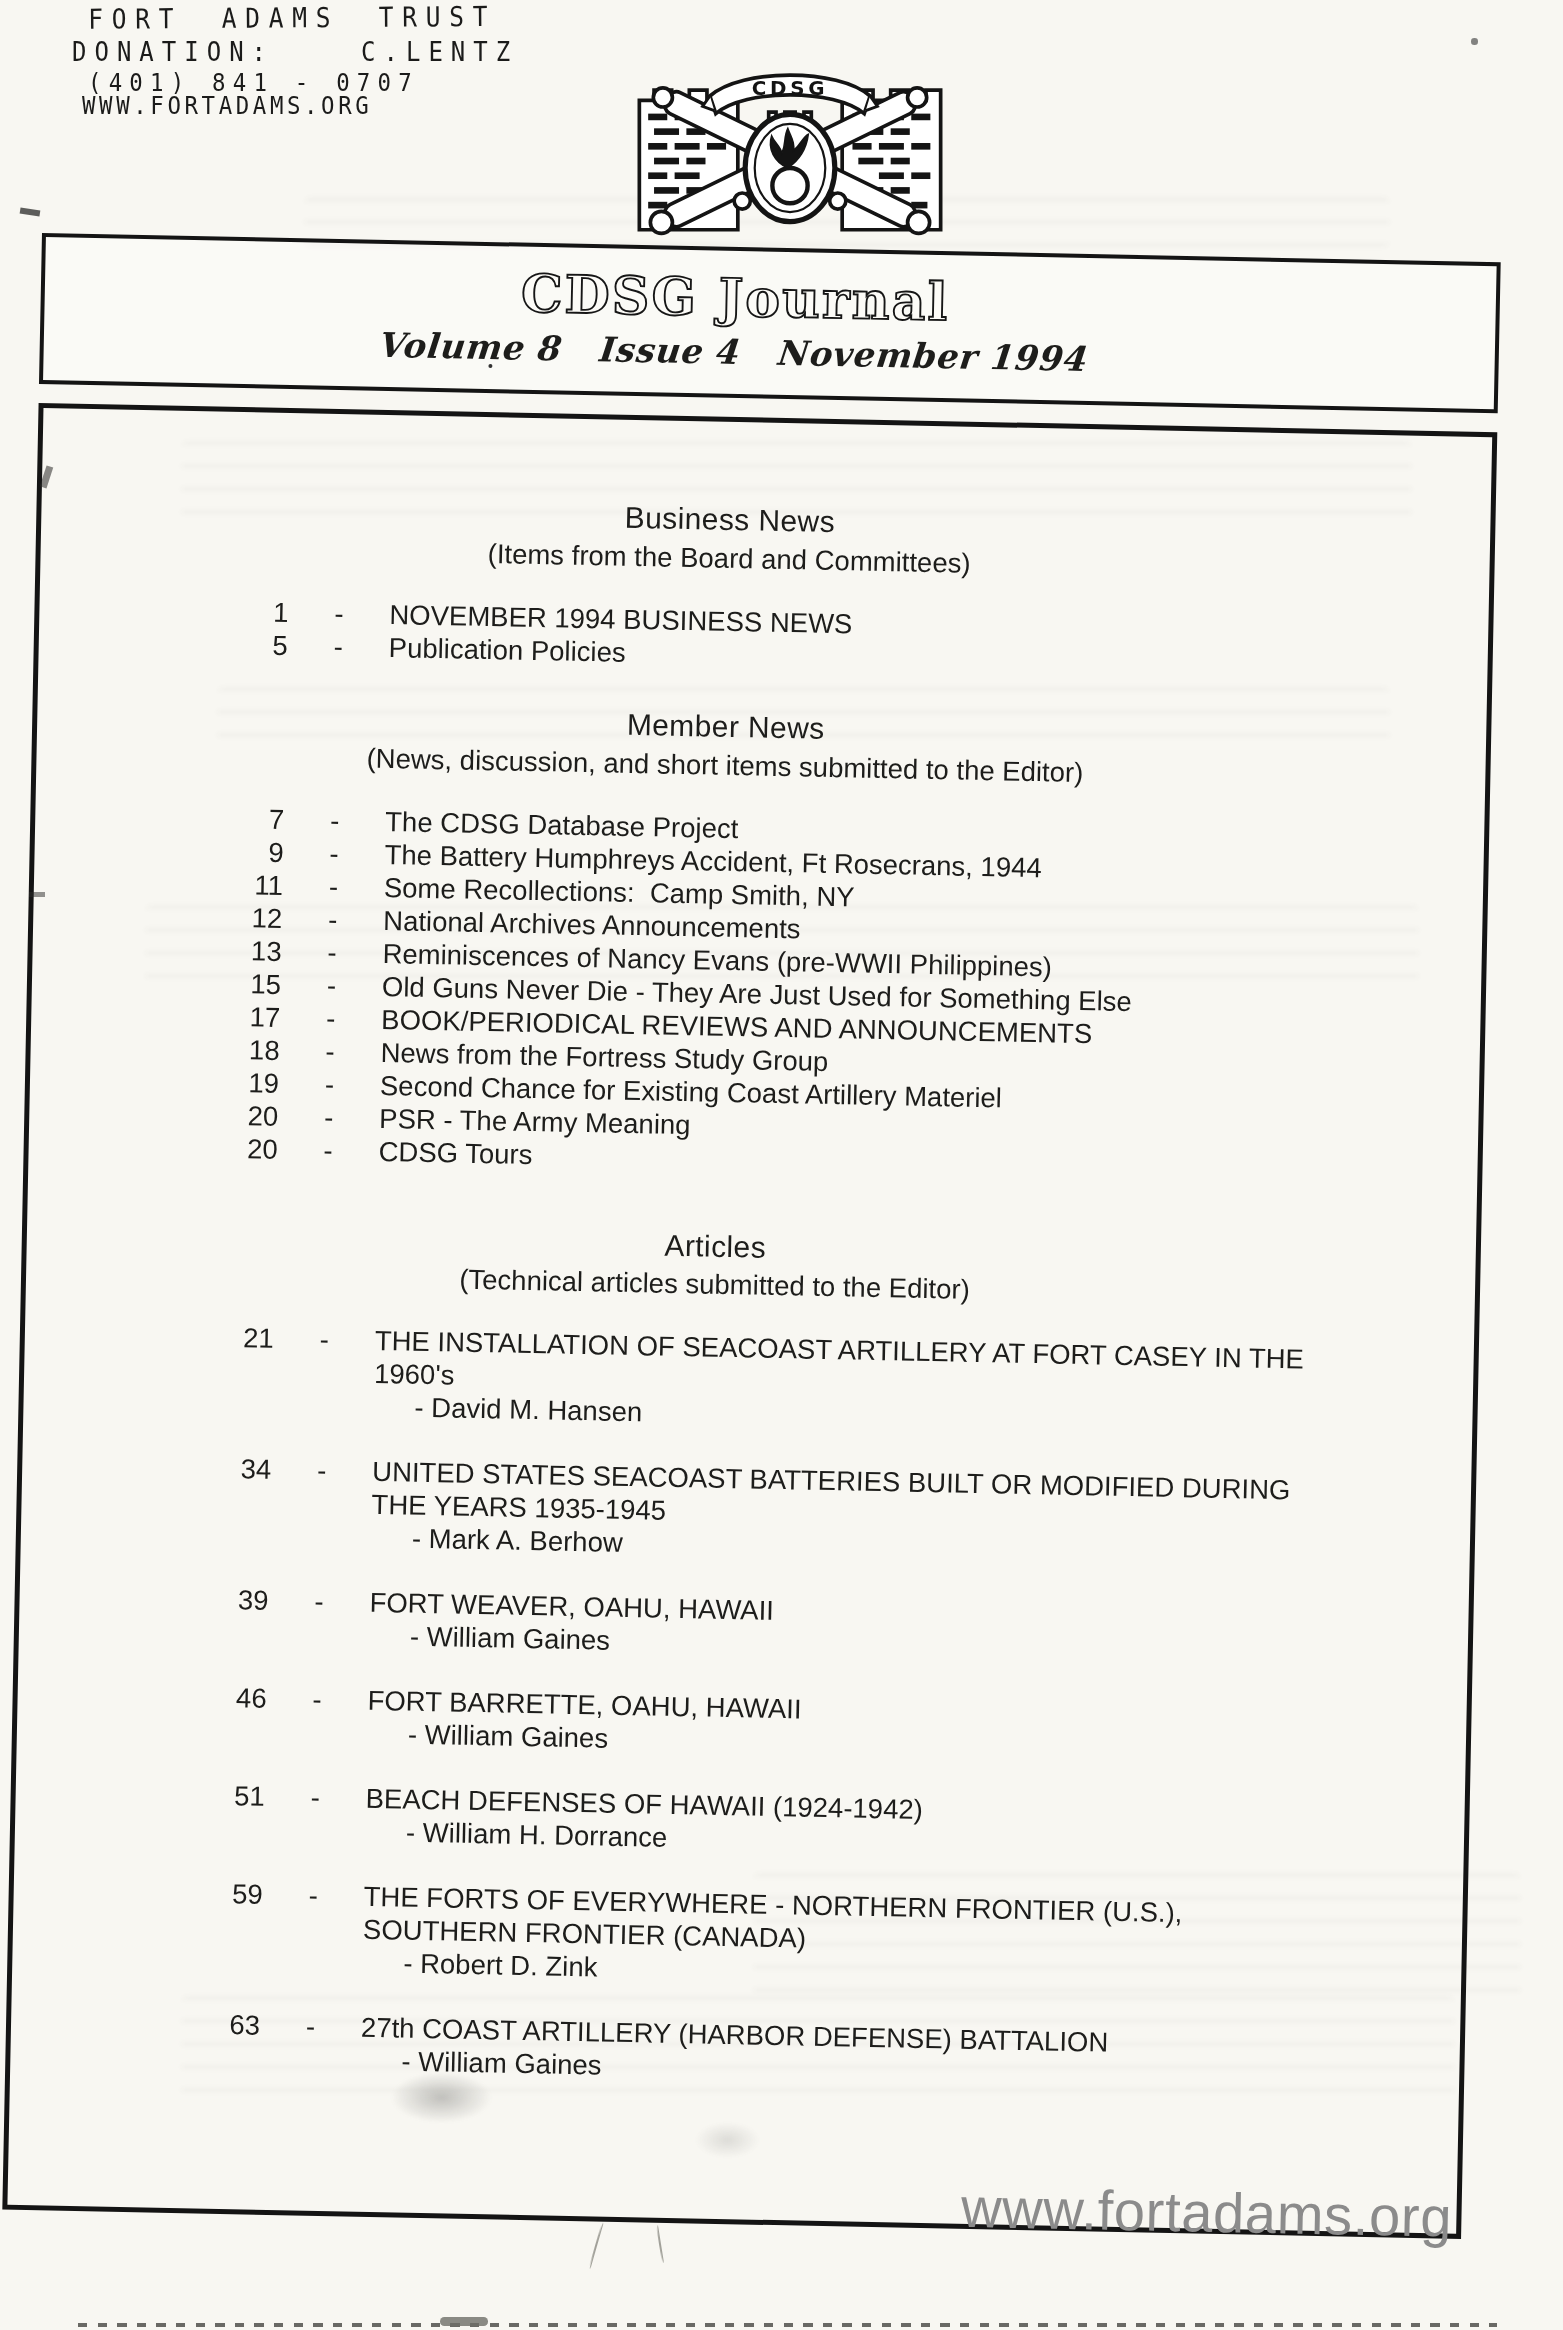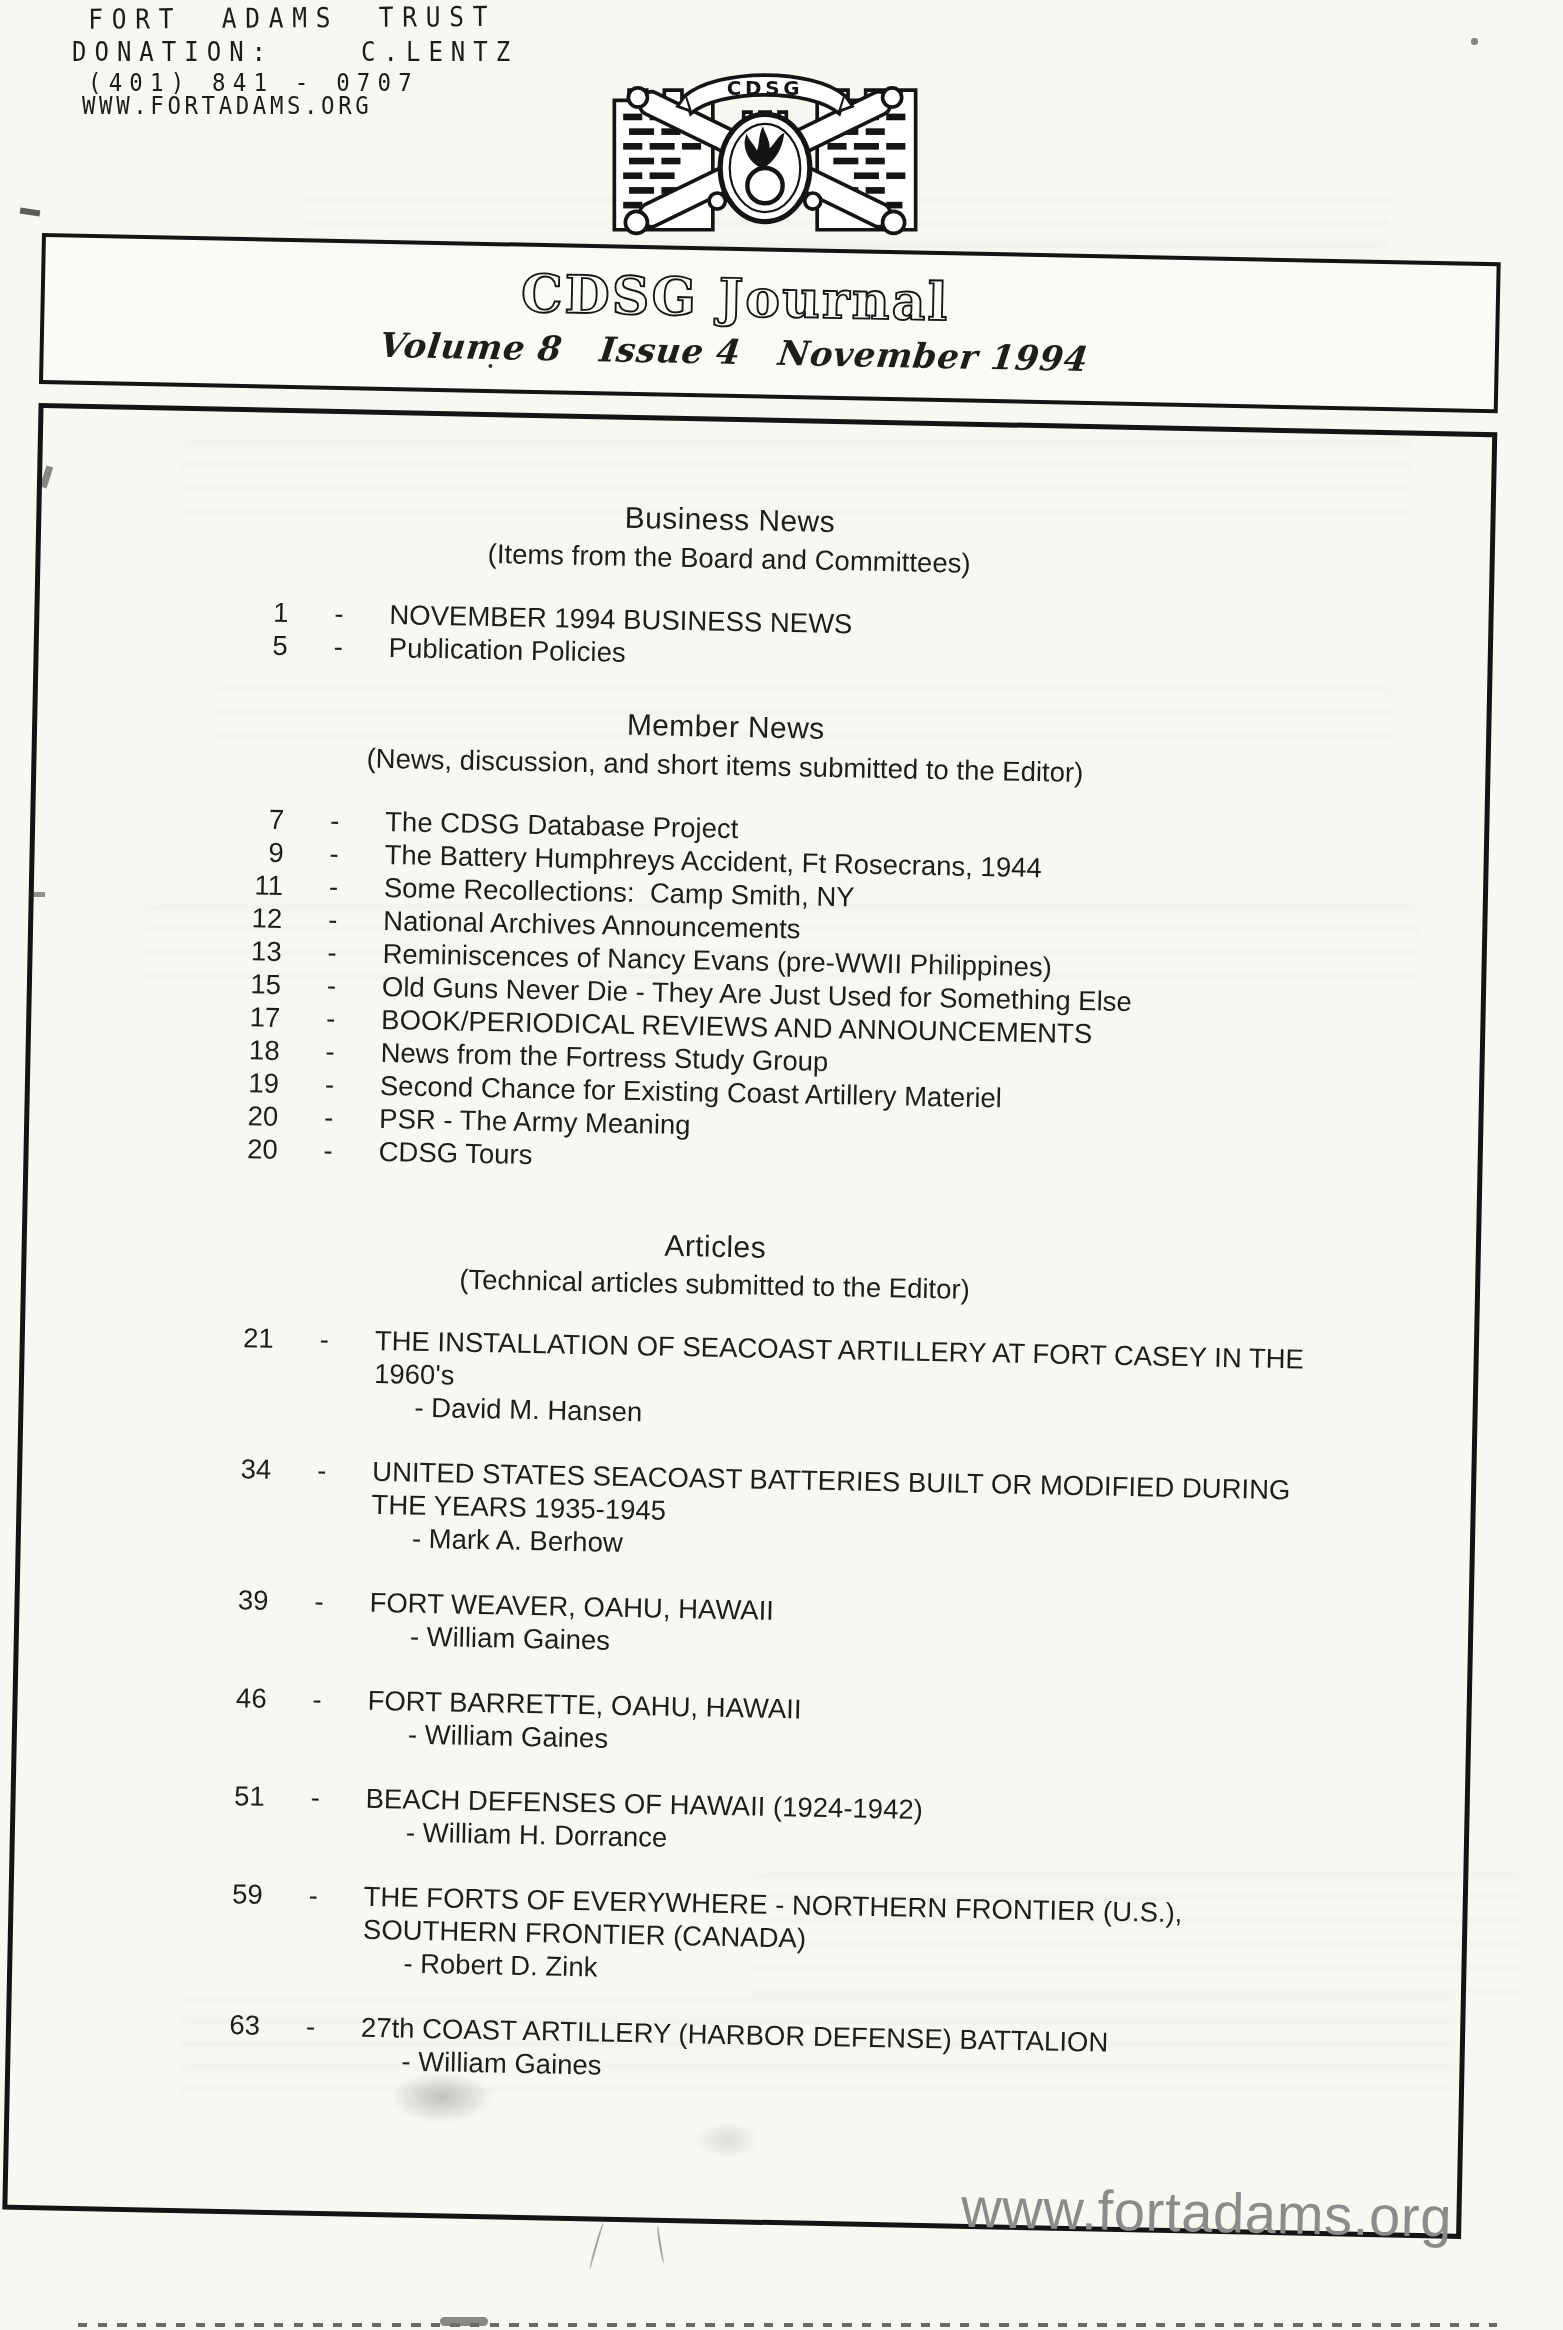--- a/index.html
+++ b/index.html
@@ -14,21 +14,21 @@
   
   .stamp{position:absolute;left:0;top:0;width:550px;color:#1b1b1a;
     font-family:"DejaVu Sans Mono", monospace;}
   .stamp-line{position:absolute;white-space:pre;transform-origin:left top;}
   .stamp1{left:88px;top:2.9px;font-size:24.6px;letter-spacing:8.7px;word-spacing:16px;transform:rotate(-0.4deg) scaleY(1.12);}
   .stamp2{left:72px;top:36px;font-size:24px;letter-spacing:8px;transform:scaleY(1.12);display:flex;}
   .stamp2 .gap{display:inline-block;width:87px;}
   .stamp3{left:88px;top:68px;font-size:22.4px;letter-spacing:7.2px;transform:scaleY(1.1);}
   .stamp4{left:82px;top:91px;font-size:22.4px;letter-spacing:3.6px;transform:scaleY(1.08);}
   
-  .logo{position:absolute;left:607px;top:48px;width:316px;height:204px;}
+  .logo{position:absolute;left:632px;top:48px;width:316px;height:204px;}
   
   .skew{position:absolute;left:42px;top:233px;width:1459px;transform:rotate(1.15deg);transform-origin:0 0;}
   .mast{border:4.3px solid #141414;background:rgba(255,255,255,0.35);height:143px;text-align:center;}
   .mast-title{
     margin-top:16px;
     font-family:"DejaVu Serif", serif;font-weight:bold;
     font-size:52px;letter-spacing:2.2px;
     color:#fcfbf7;-webkit-text-stroke:1.9px #161616;
     text-shadow:0 0 0.7px #161616;
     transform:translateX(-35px);

